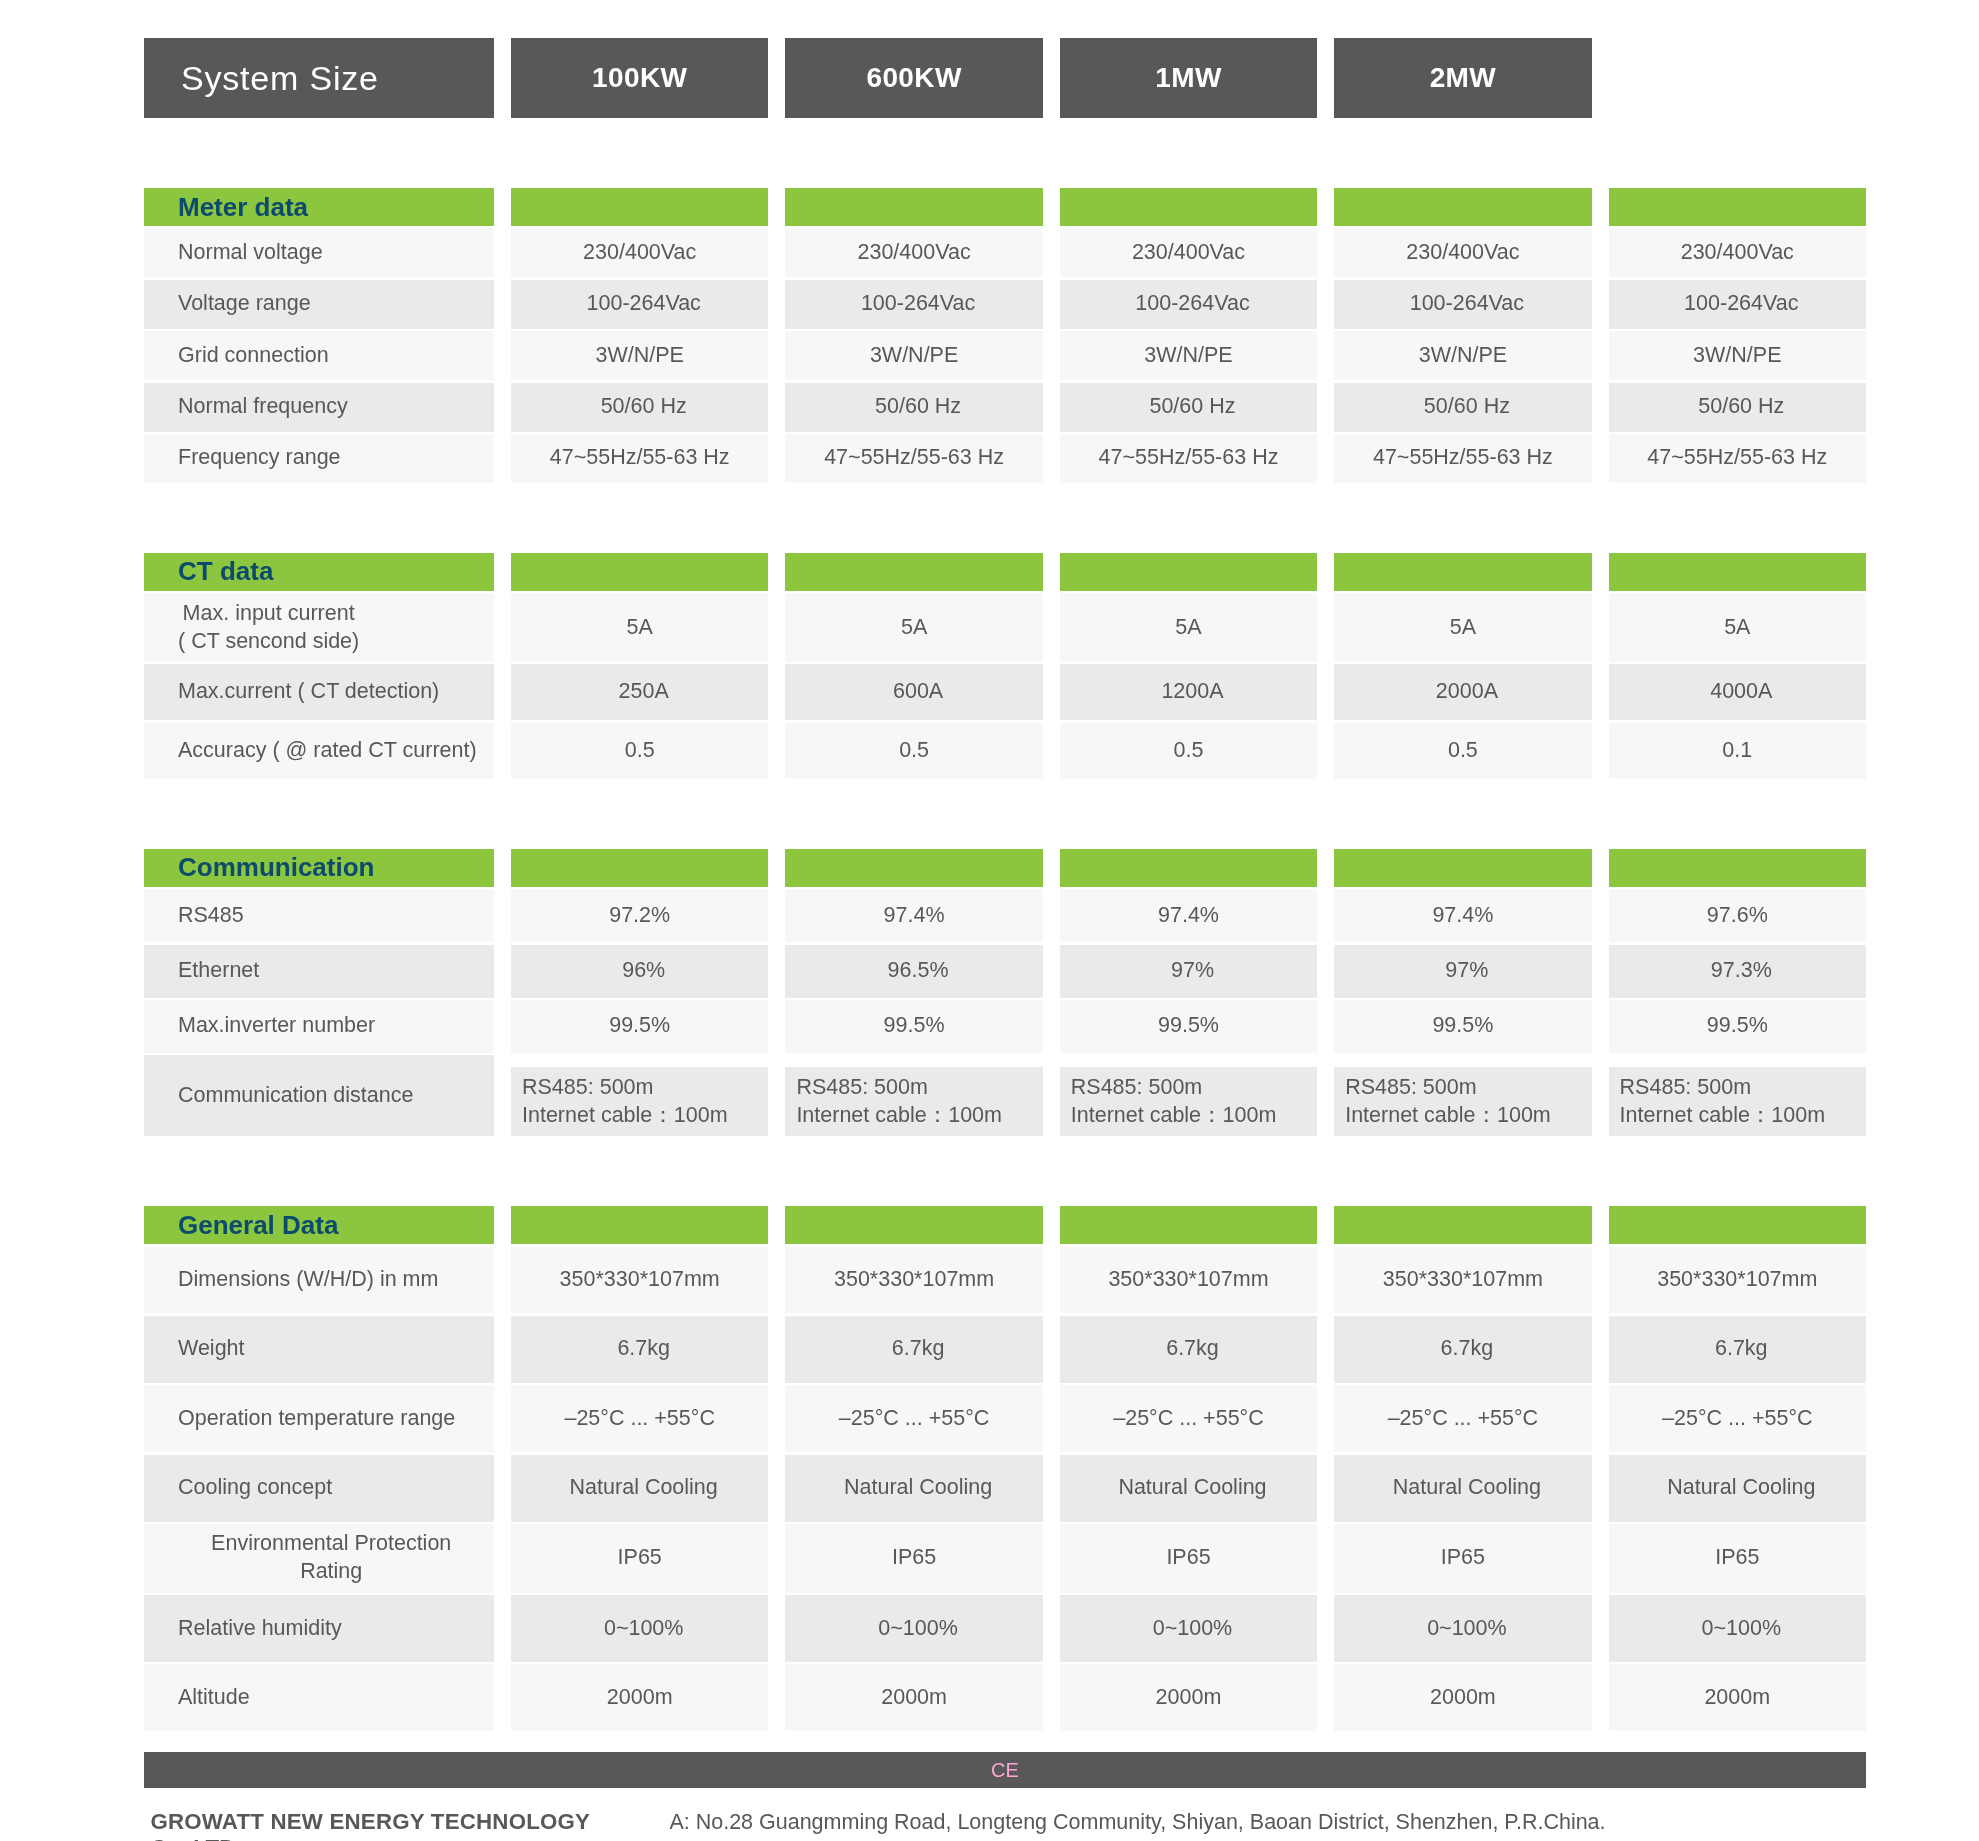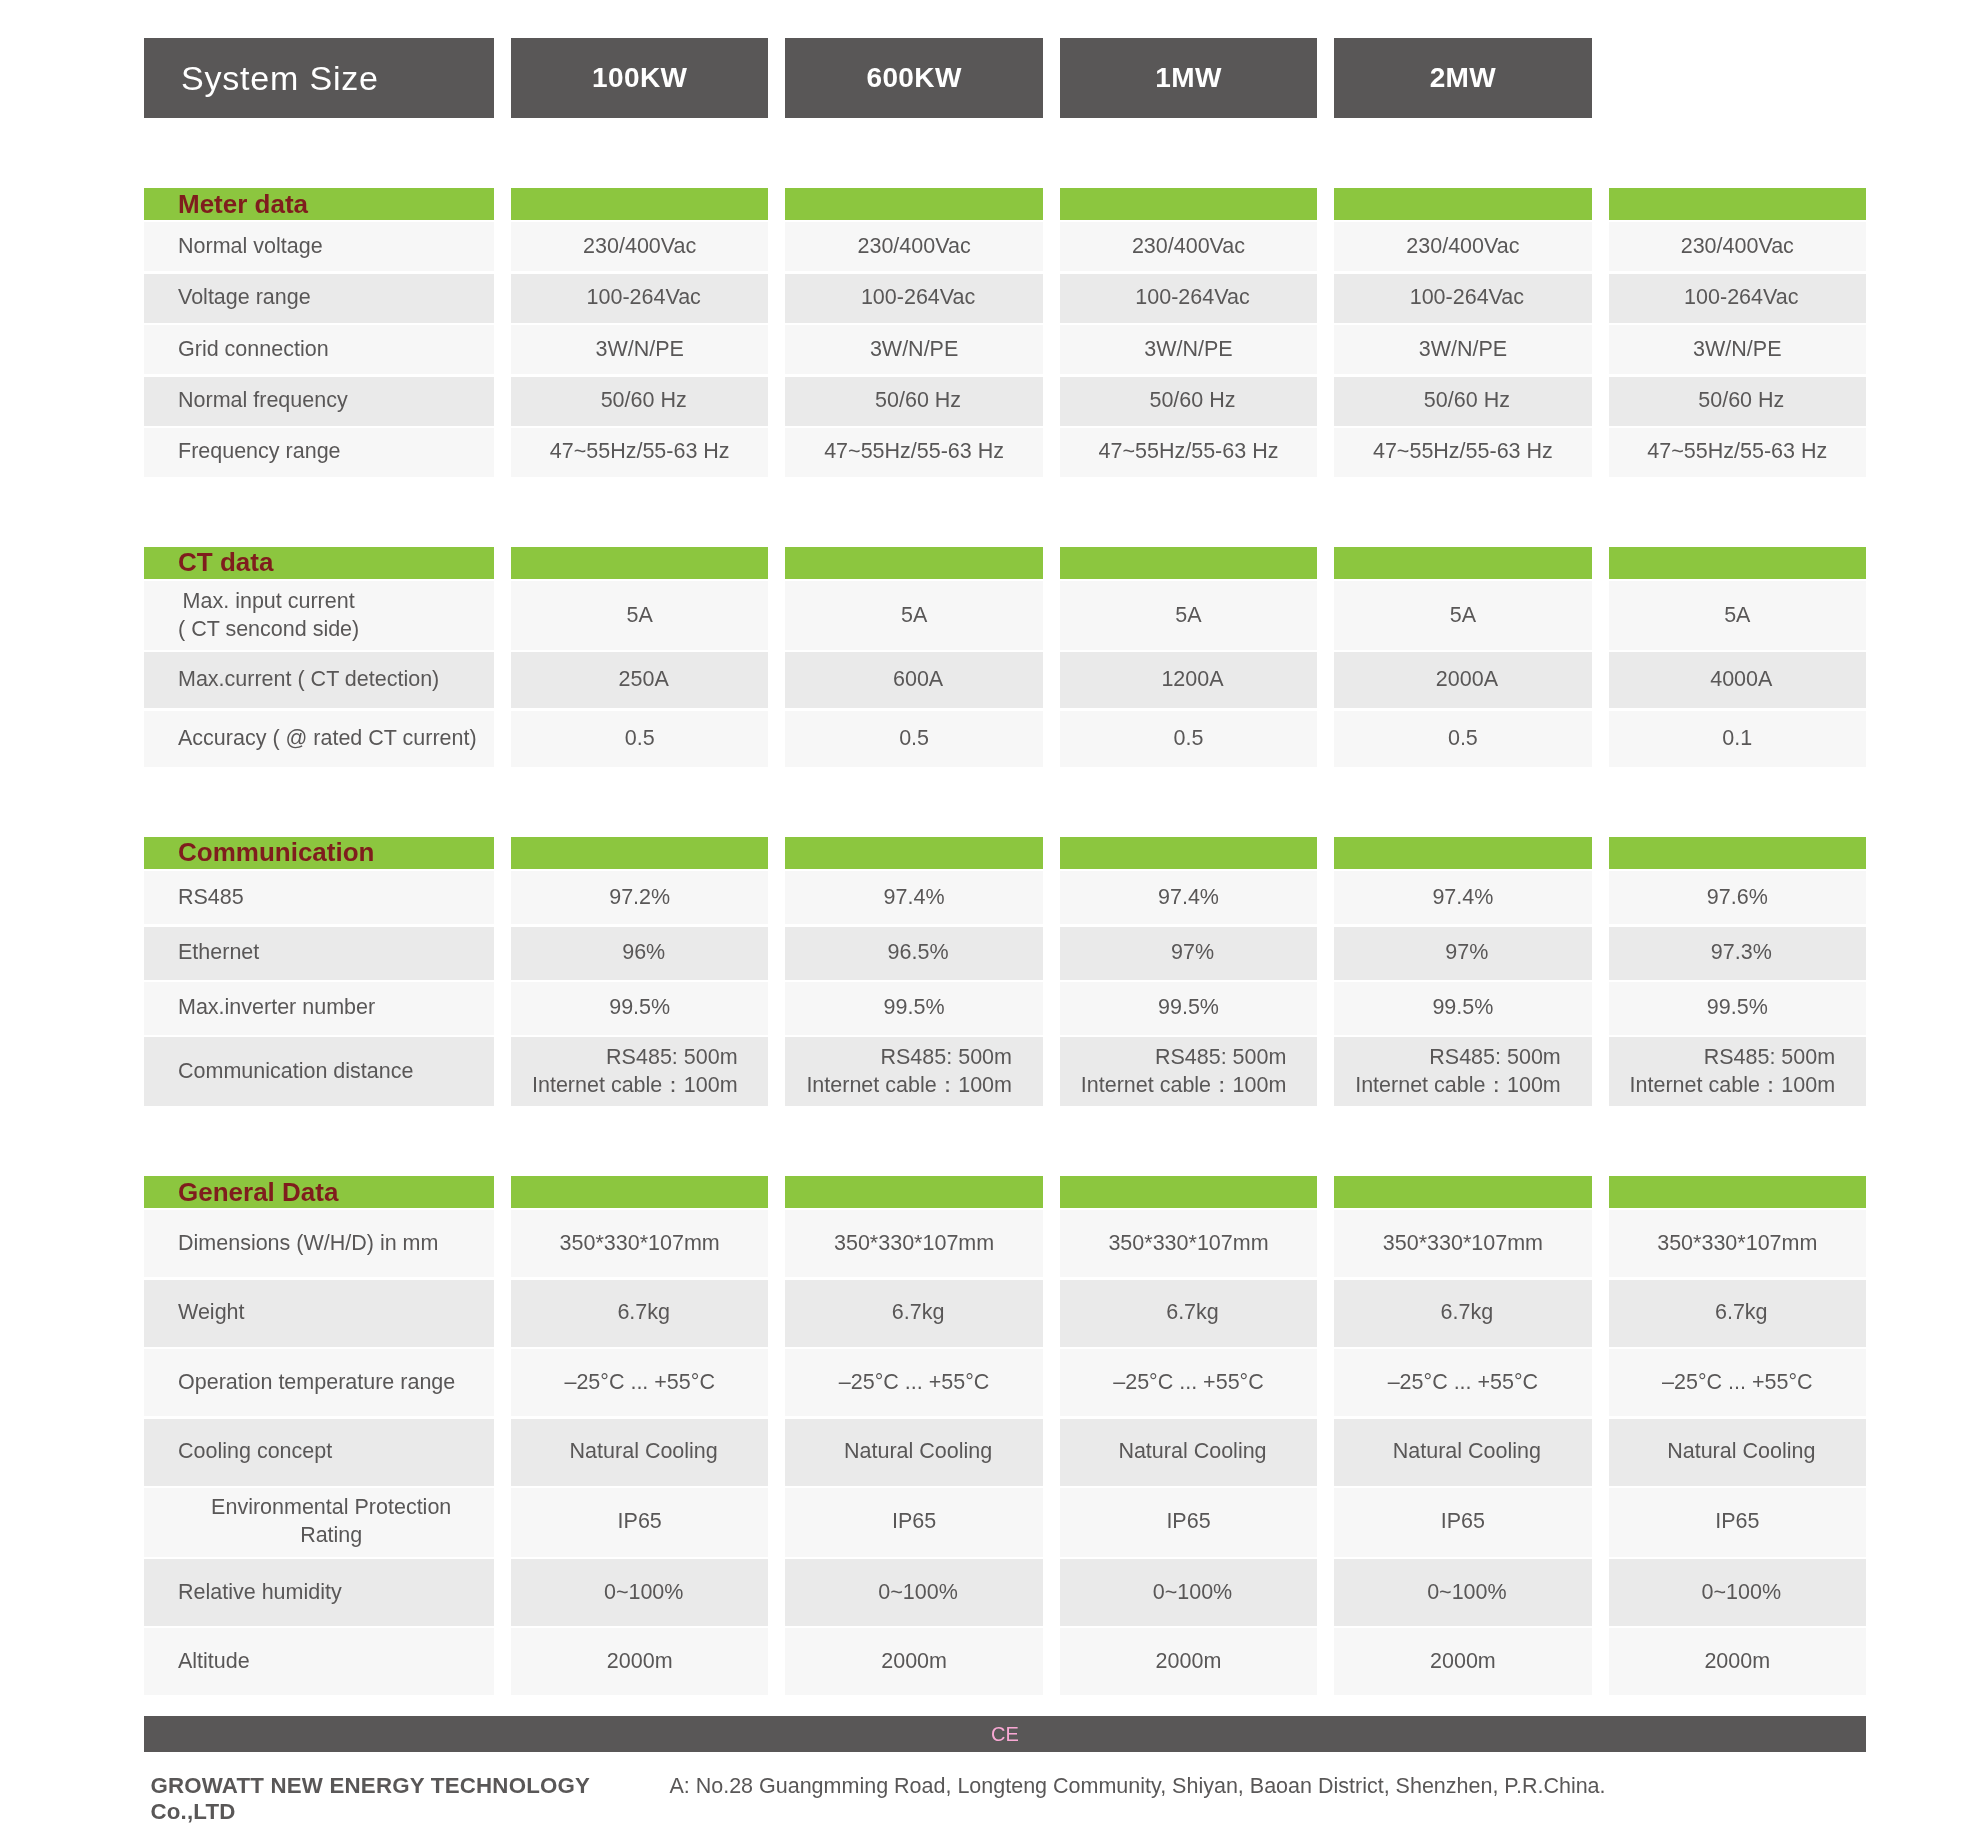--- a/index.html
+++ b/index.html
@@ -39,22 +39,22 @@
     padding-left: 37px;
     font-size: 34px;
     font-weight: normal;
     letter-spacing: 0.8px;
   }
 
   
   .section { margin-top: 70px; }
   .sec-hdr {
     background: var(--green, #8CC63F);
-    color: #7f1d1d;
-    height: 32px;
+    color: #0c4a6e;
+    height: 38px;
     display: flex;
     align-items: center;
     padding-left: 34px;
     font-weight: bold;
     font-size: 26px;
   }
   .sec-hdr.empty { padding: 0; }
 
   .cell {
     display: flex;
@@ -67,22 +67,23 @@
     padding: 6.4px 8px;
   }
   .cell.label {
     justify-content: flex-start;
     text-align: center;
     padding-left: 34px;
     padding-right: 9.6px;
   }
   .cell.multiline {
     justify-content: flex-start;
-    text-align: right;
-    padding-left: 21px;
+    text-align: left;
+    padding-left: 11px;
+    margin-top: 12px;
   }
   .row-a { background: var(--rowLight, #F7F7F7); }
   .row-b { background: var(--rowDark, #EAEAEA); padding-left: 16px; }
 
   .sec-0 .cell { min-height: 49px; }
   .sec-1 .cell { min-height: 56px; }
   .sec-2 .cell { min-height: 53px; }
   .sec-3 .cell { min-height: 67px; }
 
   

